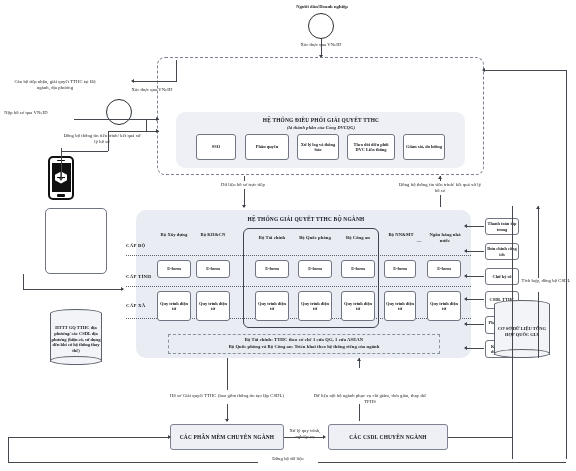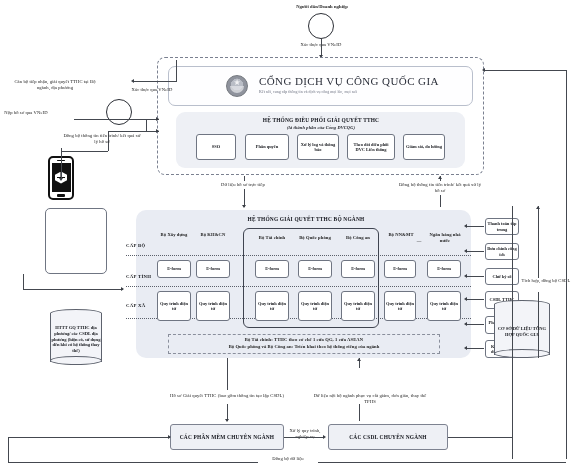--- a/index.html
+++ b/index.html
@@ -72,27 +72,20 @@
 <div id="canvas">
 
   <div class="lbl b" style="left:262px;top:4px;width:120px;">Người dân/Doanh nghiệp</div>
   <div class="abs person" style="left:308px;top:13px;"></div>
   <div class="lbl" style="left:291px;top:42px;width:60px;">Xác thực qua VNeID</div>
   <div class="line vl" style="left:321px;top:39px;height:17px;"></div>
   <div class="arrow ar-d" style="left:318.6px;top:55px;"></div>
 
   <div class="abs dash" style="left:157px;top:57px;width:327px;height:118px;"></div>
 
-  <div class="abs portalbar" style="left:168px;top:66px;width:305px;height:40px;">
-    <div class="abs emblem" style="left:57px;top:8px;"></div>
-    <div class="abs" style="left:90px;top:8px;">
-      <div class="portal-title">CỔNG DỊCH VỤ CÔNG QUỐC GIA</div>
-      <div class="portal-sub" style="margin-top:3px;">Kết nối, cung cấp thông tin và dịch vụ công mọi lúc, mọi nơi</div>
-    </div>
-  </div>
 
   <div class="abs panel" style="left:176px;top:112px;width:289px;height:56px;"></div>
   <div class="htitle" style="left:196px;top:117px;width:250px;">HỆ THỐNG ĐIỀU PHỐI GIẢI QUYẾT TTHC</div>
   <div class="htitle itl" style="left:196px;top:125px;width:250px;">(là thành phần của Cổng DVCQG)</div>
 
   <div class="abs bx" style="left:196px;top:134px;width:40px;height:26px;">SSO</div>
   <div class="abs bx" style="left:245px;top:134px;width:44px;height:26px;">Phân quyền</div>
   <div class="abs bx" style="left:297px;top:134px;width:42px;height:26px;">Xử lý log và thông báo</div>
   <div class="abs bx" style="left:347px;top:134px;width:48px;height:26px;">Theo dõi điều phối DVC Liên thông</div>
   <div class="abs bx" style="left:403px;top:134px;width:42px;height:26px;">Giám sát, đo lường</div>

